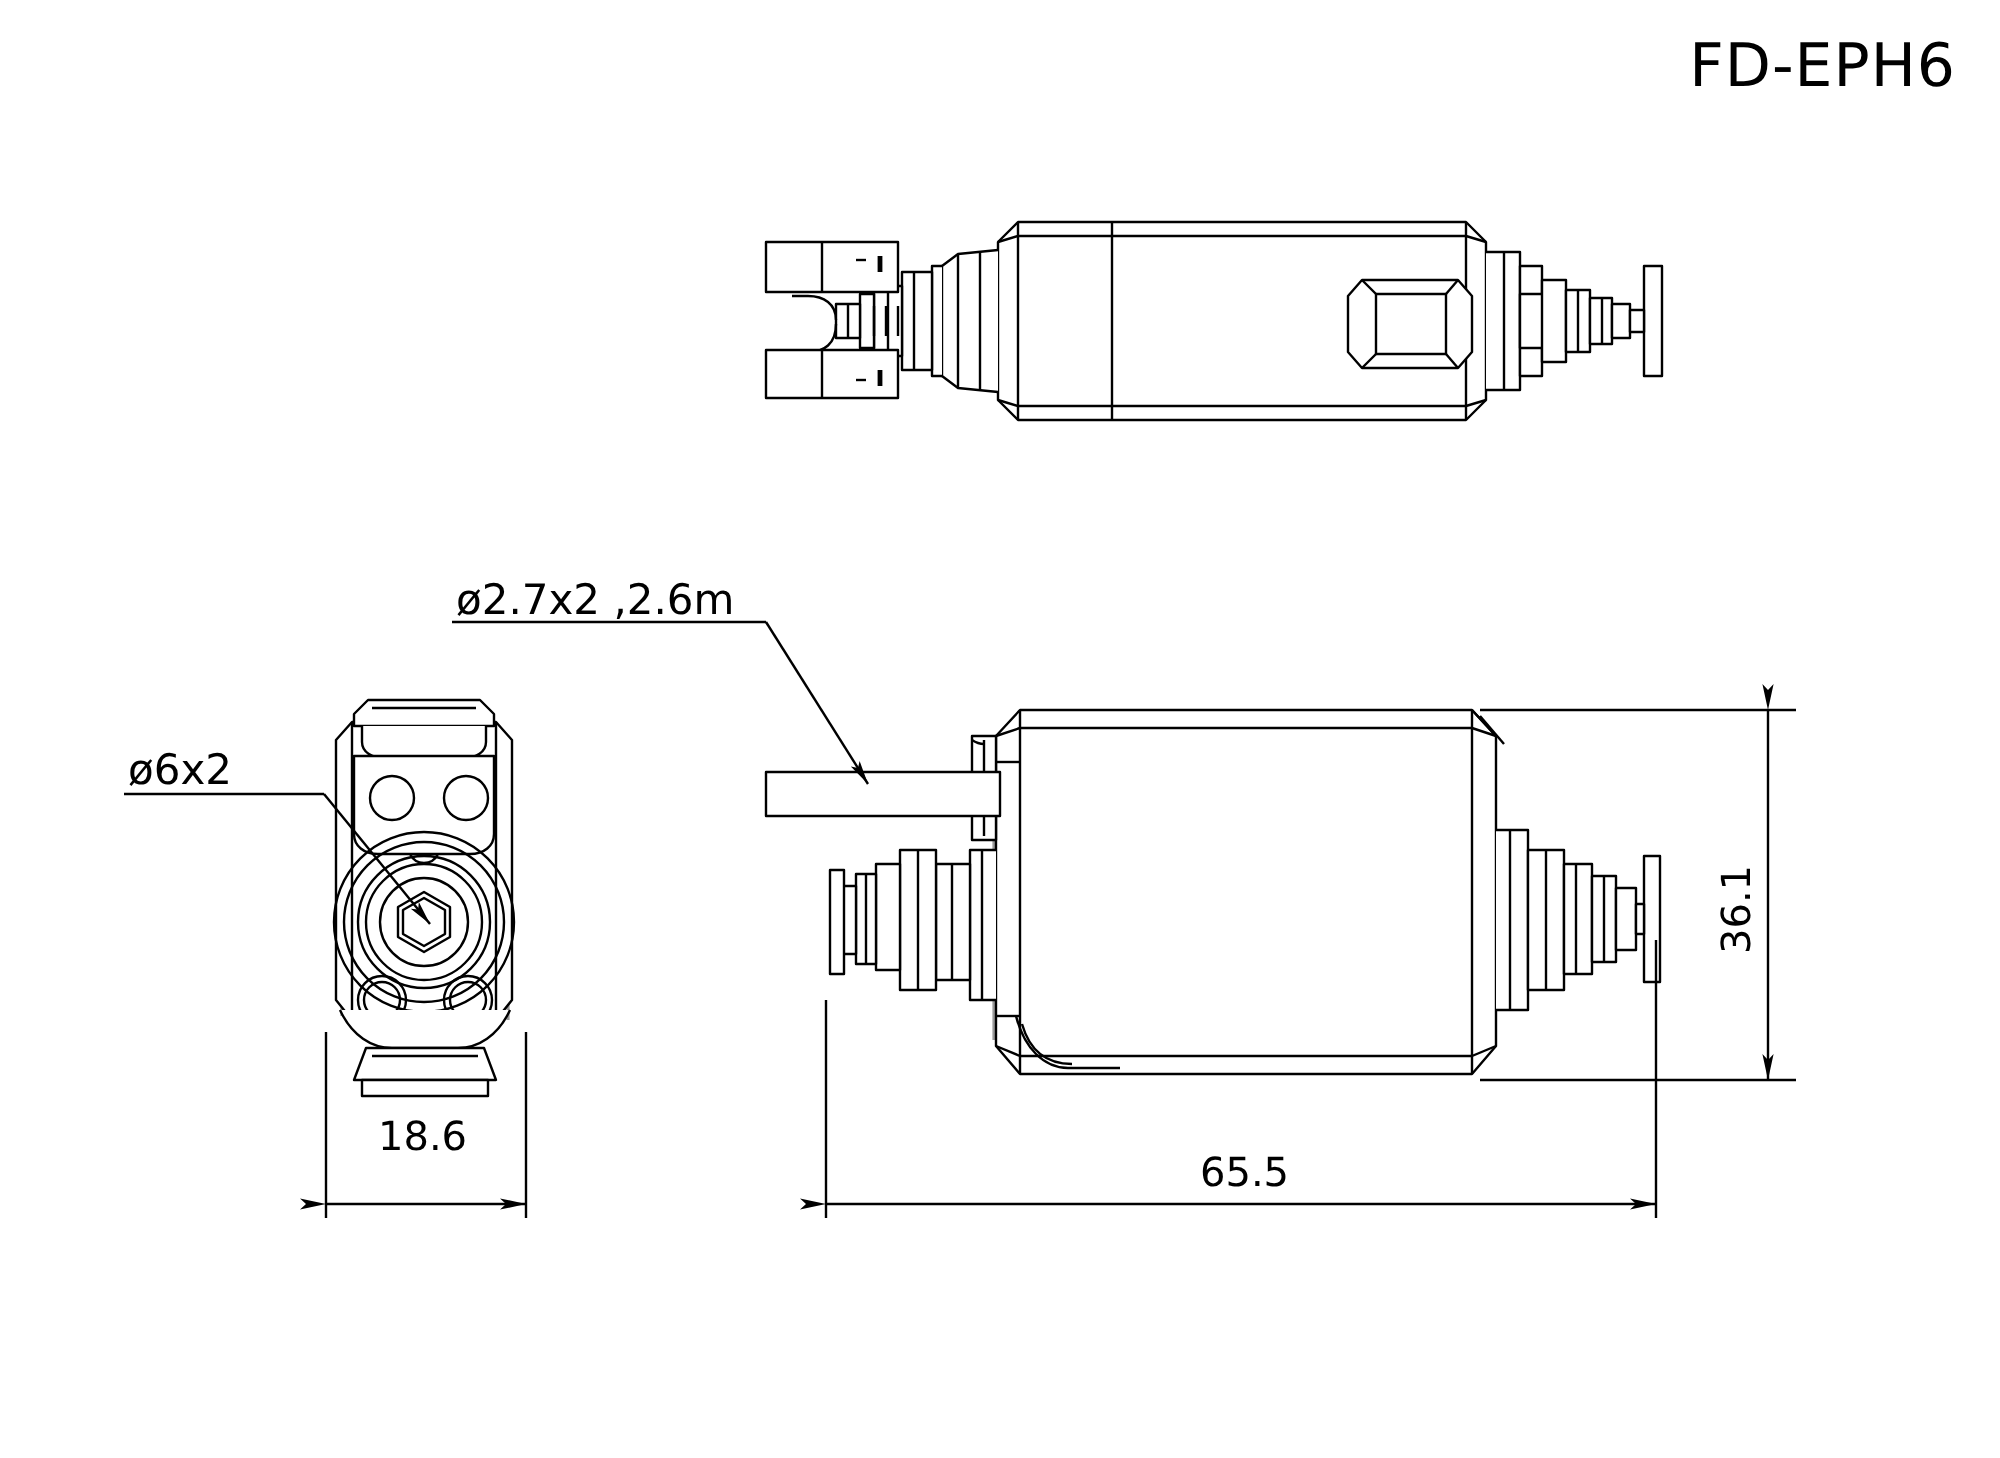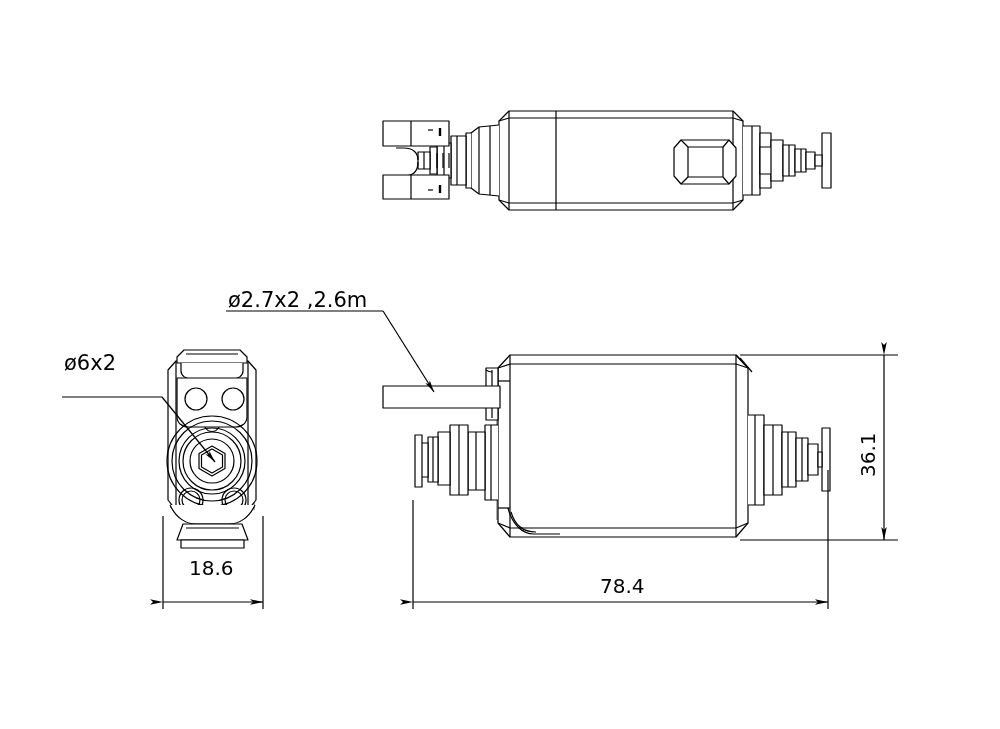--- a/index.html
+++ b/index.html
@@ -266,24 +266,25 @@
         <path d="M413,602 L828,602" marker-start="url(#arrL)" marker-end="url(#arrR)"></path>
 
         <path d="M740,355 L898,355"></path>
         <path d="M740,540 L898,540"></path>
         <path d="M884,355 L884,540" marker-start="url(#arrL)" marker-end="url(#arrR)"></path>
       </g>
 
     </g>
   </svg>
 
+  <div class="title-text">FD-EPH6</div>
 
   <div class="note-text" style="left:228px; top:288px;">ø2.7x2 ,2.6m</div>
 
-  <div class="note-text" style="left:64px; top:351px;">ø6x2</div>
+  <div class="note-text" style="left:64px; top:373px;">ø6x2</div>
 
   <div class="dim-text" style="left:189px; top:556px;">18.6</div>
 
-  <div class="dim-text" style="left:600px; top:574px;">78.4</div>
+  <div class="dim-text" style="left:600px; top:574px;">65.5</div>
 
   <div class="dim-text rot90" style="left:856px; top:477px;">36.1</div>
 
 </div>
 
 </body></html>

